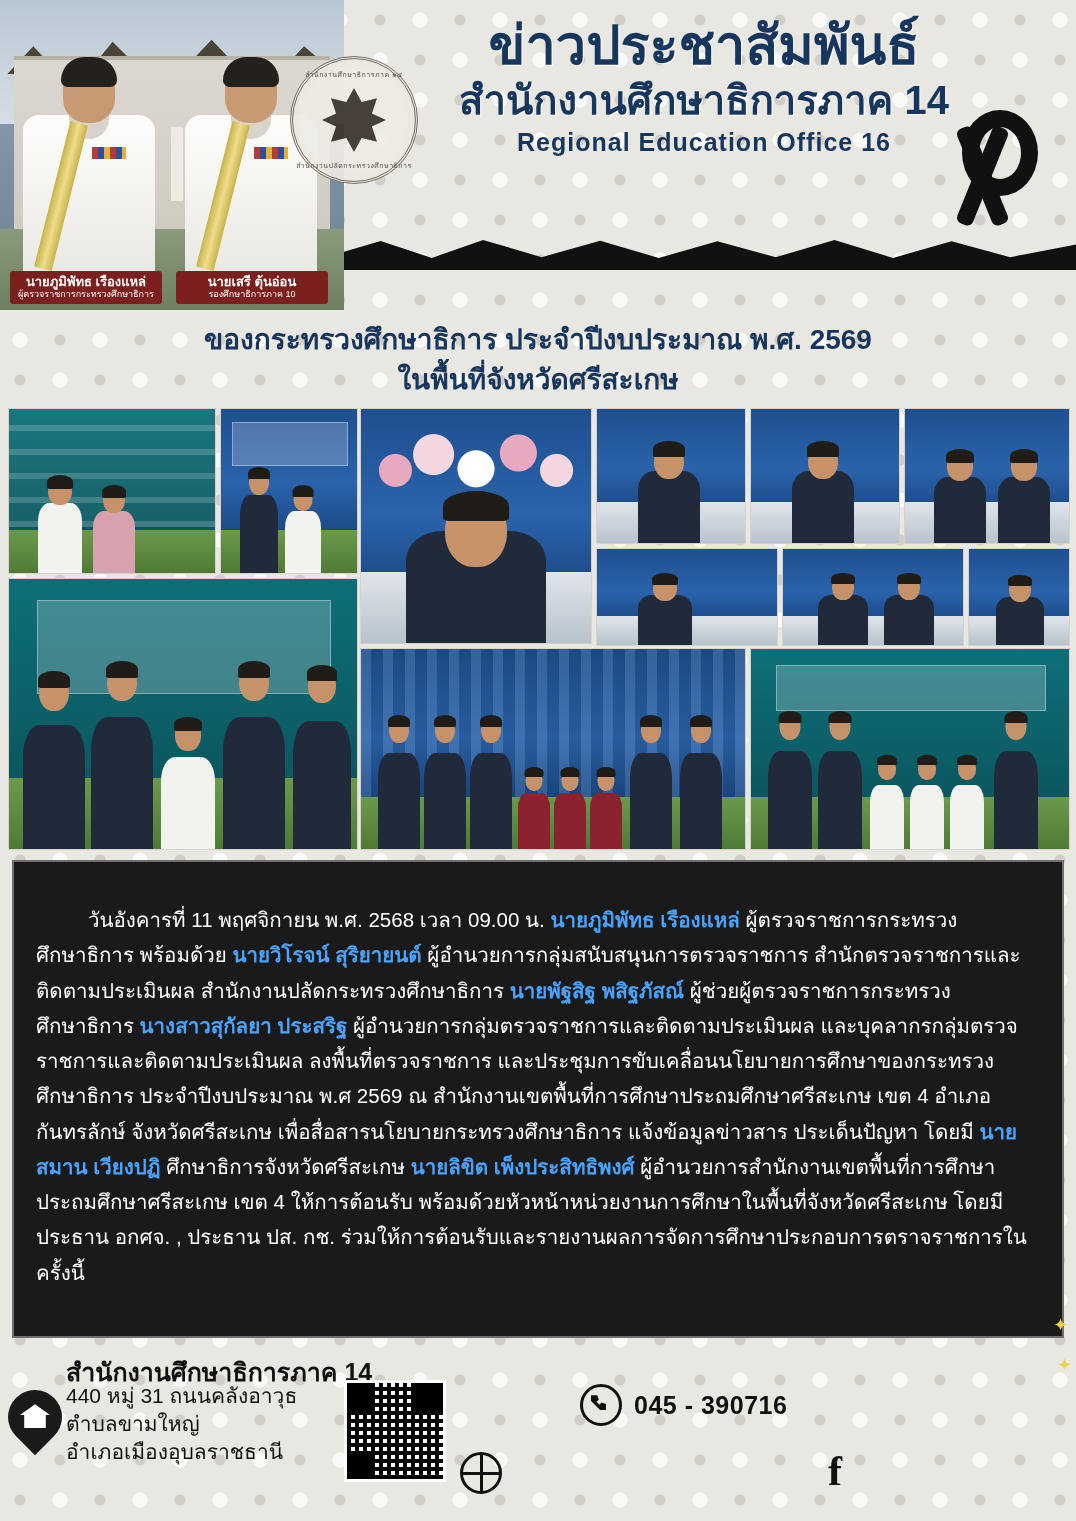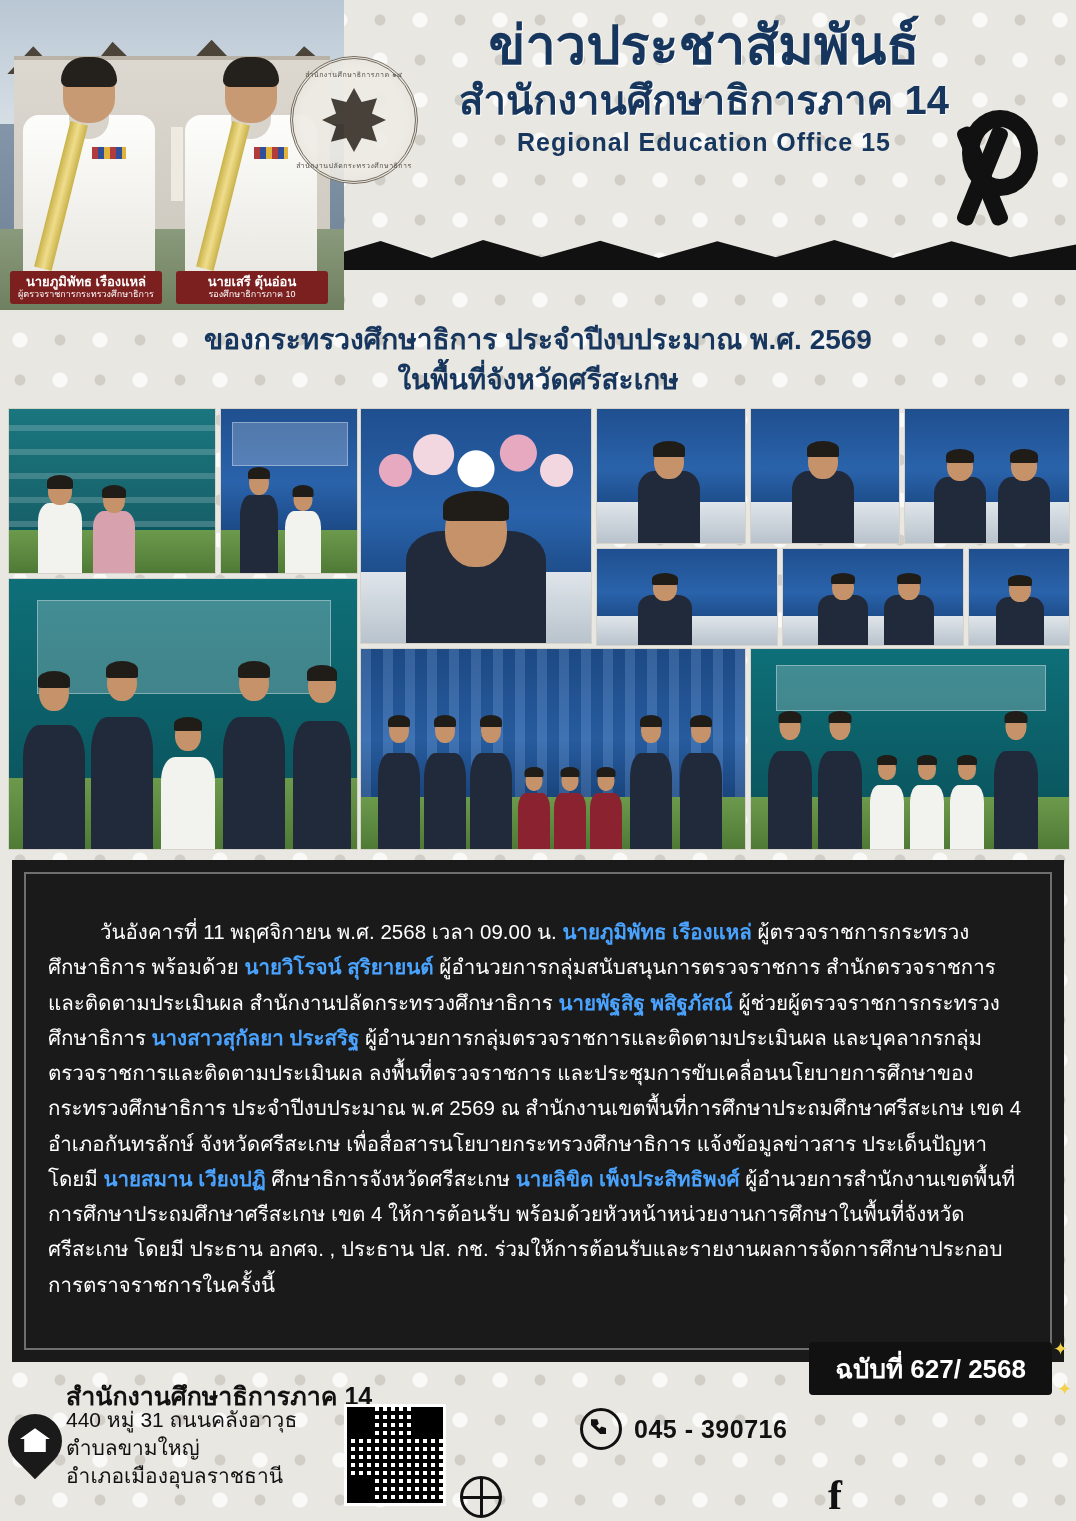--- a/index.html
+++ b/index.html
@@ -280,21 +280,20 @@
   }
   .ph .booth {
     position: absolute; left: 0; top: 0; width: 100%; height: 72%;
     background: repeating-linear-gradient(0deg, rgba(255,255,255,0.22) 0 6px, rgba(255,255,255,0.05) 6px 24px);
   }
 
   
   .body-panel {
     margin: 12px 12px 0;
     background: #1a1a1a;
-    padding: 12px;
   }
   .body-inner {
     border: 2px solid #6f6f6f;
     background: #1a1a1a;
     padding: 20px 22px 26px;
   }
   .body-text {
     color: #ffffff;
     font-size: 20.5px;
     line-height: 1.72;
@@ -460,21 +459,21 @@
       <div class="seal">
         <div class="txt-top">สำนักงานศึกษาธิการภาค ๑๔</div>
         <div class="inner"></div>
         <div class="txt-bot">สำนักงานปลัดกระทรวงศึกษาธิการ</div>
       </div>
 
       <div class="header-titles">
         <div class="title-th1"></div>
         <div class="title-th1">ข่าวประชาสัมพันธ์</div>
         <div class="title-th2">สำนักงานศึกษาธิการภาค 14</div>
-        <div class="title-en">Regional Education Office 15</div>
+        <div class="title-en">Regional Education Office 16</div>
       </div>
 
       <div class="ribbon">
         <div class="a"></div>
         <div class="b"></div>
         <div class="loop"></div>
       </div>
 
       <div class="header-rule"></div>
       <div class="wave"></div>
@@ -715,23 +714,20 @@
     <div class="body-panel">
       <div class="body-inner">
         <p class="body-text">
           <span>วันอังคารที่ 11 พฤศจิกายน พ.ศ. 2568 เวลา 09.00 น. </span><span class="hl">นายภูมิพัทธ เรืองแหล่</span><span> ผู้ตรวจราชการกระทรวงศึกษาธิการ พร้อมด้วย </span><span class="hl">นายวิโรจน์ สุริยายนต์</span><span> ผู้อำนวยการกลุ่มสนับสนุนการตรวจราชการ สำนักตรวจราชการและติดตามประเมินผล สำนักงานปลัดกระทรวงศึกษาธิการ </span><span class="hl">นายพัฐสิฐ พสิฐภัสณ์</span><span> ผู้ช่วยผู้ตรวจราชการกระทรวงศึกษาธิการ </span><span class="hl">นางสาวสุกัลยา ประสริฐ</span><span> ผู้อำนวยการกลุ่มตรวจราชการและติดตามประเมินผล และบุคลากรกลุ่มตรวจราชการและติดตามประเมินผล ลงพื้นที่ตรวจราชการ และประชุมการขับเคลื่อนนโยบายการศึกษาของกระทรวงศึกษาธิการ ประจำปีงบประมาณ พ.ศ 2569 ณ สำนักงานเขตพื้นที่การศึกษาประถมศึกษาศรีสะเกษ เขต 4 อำเภอกันทรลักษ์ จังหวัดศรีสะเกษ เพื่อสื่อสารนโยบายกระทรวงศึกษาธิการ แจ้งข้อมูลข่าวสาร ประเด็นปัญหา โดยมี </span><span class="hl">นายสมาน เวียงปฏิ</span><span> ศึกษาธิการจังหวัดศรีสะเกษ </span><span class="hl">นายลิขิต เพ็งประสิทธิพงศ์</span><span> ผู้อำนวยการสำนักงานเขตพื้นที่การศึกษาประถมศึกษาศรีสะเกษ เขต 4 ให้การต้อนรับ พร้อมด้วยหัวหน้าหน่วยงานการศึกษาในพื้นที่จังหวัดศรีสะเกษ โดยมี ประธาน อกศจ. , ประธาน ปส. กช. ร่วมให้การต้อนรับและรายงานผลการจัดการศึกษาประกอบการตราจราชการในครั้งนี้</span>
         </p>
       </div>
     </div>
 
     <div class="footer">
 
-      <div class="issue">
-        <span>ฉบับที่ 627/ 2568</span>
-      </div>
       <div class="sparkle" style="right:8px; top:-34px;">✦</div>
       <div class="sparkle" style="right:4px; top:6px;">✦</div>
 
       <div class="footer-title">สำนักงานศึกษาธิการภาค 14</div>
 
       <div class="pin">
         <div class="drop"></div>
         <div class="house"></div>
       </div>
 

